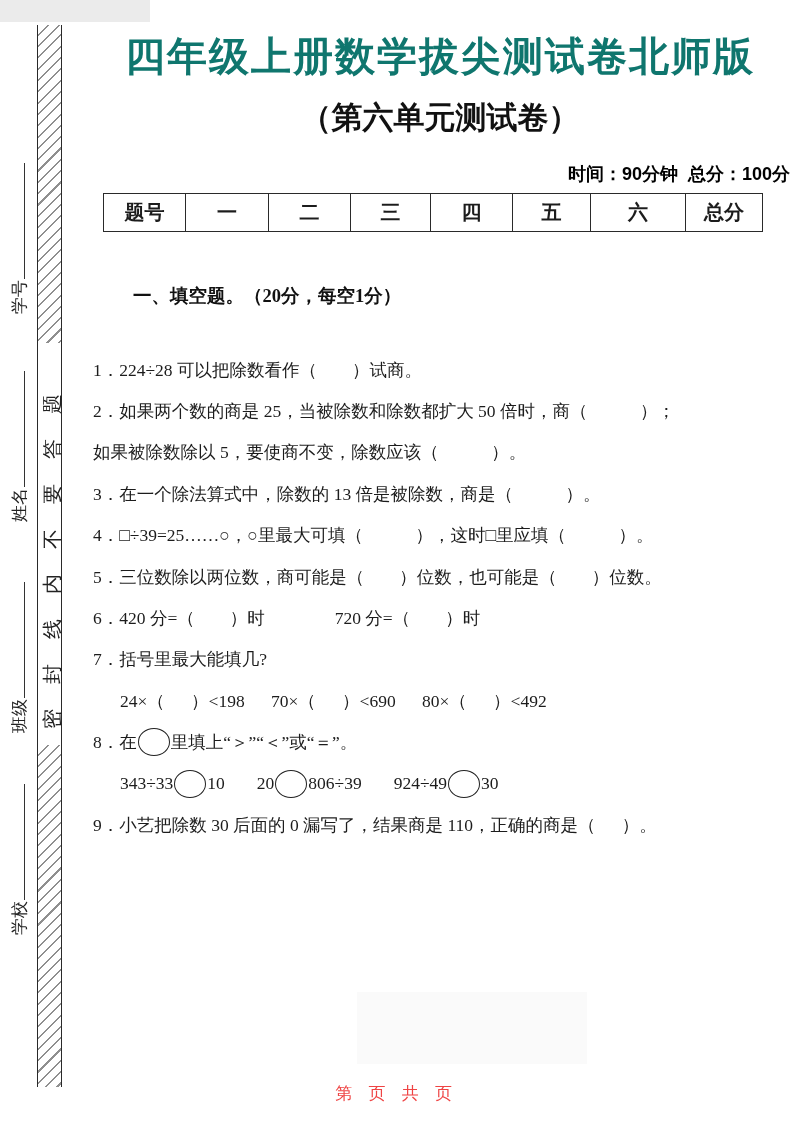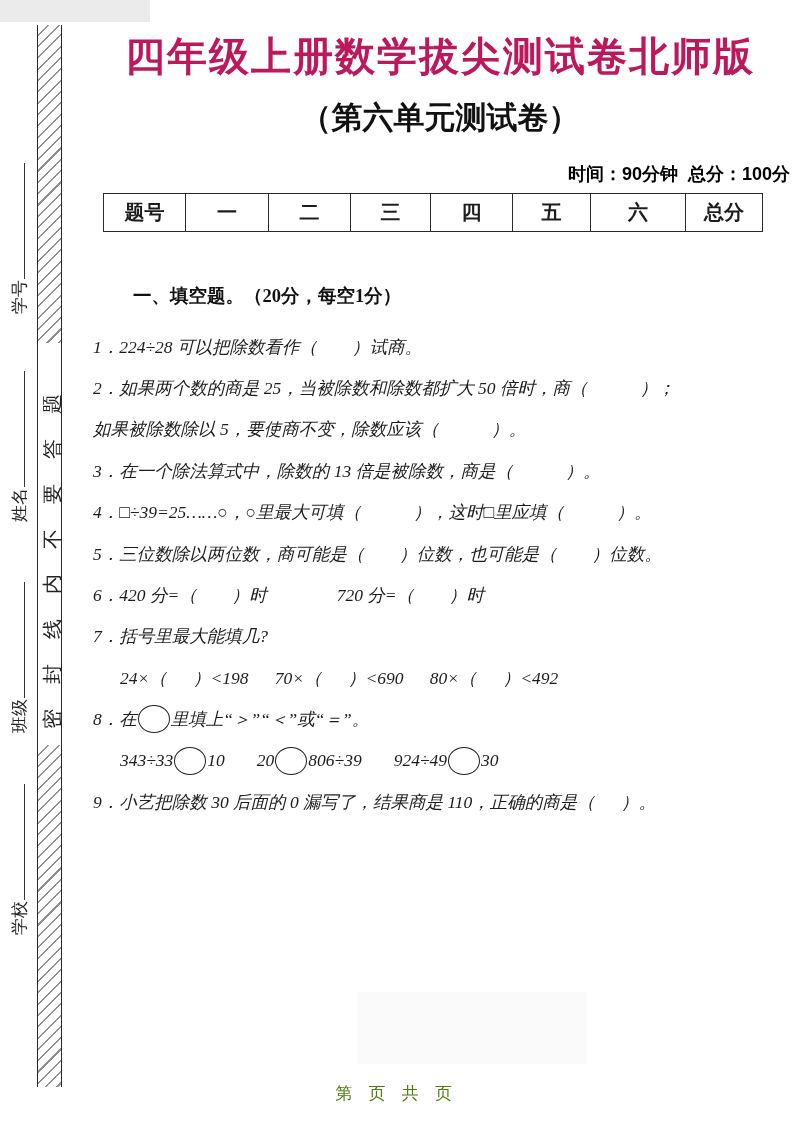--- a/index.html
+++ b/index.html
@@ -23,50 +23,50 @@
 
   
   .field{position:absolute;left:-65px;width:170px;height:22px;transform:rotate(-90deg);
     font-size:17px;white-space:nowrap;line-height:22px;color:#222;}
   .fld-line{display:inline-block;width:116px;height:15px;border-bottom:1.3px solid #333;
     vertical-align:baseline;margin-left:1px;}
 
   
   .title{position:absolute;left:90px;top:32px;width:700px;text-align:center;
     font-family:"Liberation Sans","DejaVu Sans",sans-serif;font-weight:bold;
-    font-size:40px;letter-spacing:2px;line-height:48px;color:#be185d;}
+    font-size:40px;letter-spacing:2px;line-height:48px;color:#0f766e;}
   .subtitle{position:absolute;left:90px;top:99px;width:700px;text-align:center;
     font-family:"Liberation Sans","DejaVu Sans",sans-serif;font-weight:bold;
     font-size:31px;line-height:38px;color:#111;}
   .meta{position:absolute;left:90px;top:162px;width:700px;text-align:right;
     font-family:"Liberation Sans","DejaVu Sans",sans-serif;font-weight:bold;
     font-size:18px;color:#000000;white-space:pre;}
 
   
   table.score{position:absolute;left:103px;top:193px;width:659px;border-collapse:collapse;
     table-layout:fixed;}
   table.score td{border:1.6px solid #2a2a2a;text-align:center;vertical-align:middle;
     font-size:20px;padding:0;}
   tr.hdr td{height:37px;font-weight:600;text-align:center;}
   tr.scr td{height:38px;font-weight:600;}
   tr.scr td.empty{font-weight:normal;}
 
   
   .section-heading{position:absolute;left:93px;top:283px;font-size:18.5px;font-weight:bold;
     white-space:pre;color:#111;margin-left:40px;}
-  .q-lines{position:absolute;left:93px;top:326px;width:698px;font-style:italic;}
+  .q-lines{position:absolute;left:93px;top:349px;width:698px;}
   .q-line{height:41.4px;display:flex;align-items:center;white-space:pre;
     font-size:17.5px;color:#1c1c1c;}
   .indent{padding-left:27px;}
   .circle{display:inline-block;width:30px;height:26px;border:1.6px solid #222;
     border-radius:50%;vertical-align:middle;margin:0 1px;flex:0 0 auto;}
   .q8gap{display:inline-block;width:32px;flex:0 0 auto;}
 
   .footer{position:absolute;left:0;top:1082px;width:793px;text-align:center;
-    font-size:17px;letter-spacing:6px;white-space:pre;color:#4d7c0f;}
+    font-size:17px;letter-spacing:6px;white-space:pre;color:#ef4444;}
 </style>
 </head>
 <body>
 
 <div class="artifact"></div>
 <div class="artifact2"></div>
 
 <div class="seal-strip">
   <div class="hatch hatch-top"></div>
   <div class="hatch hatch-bottom"></div>

